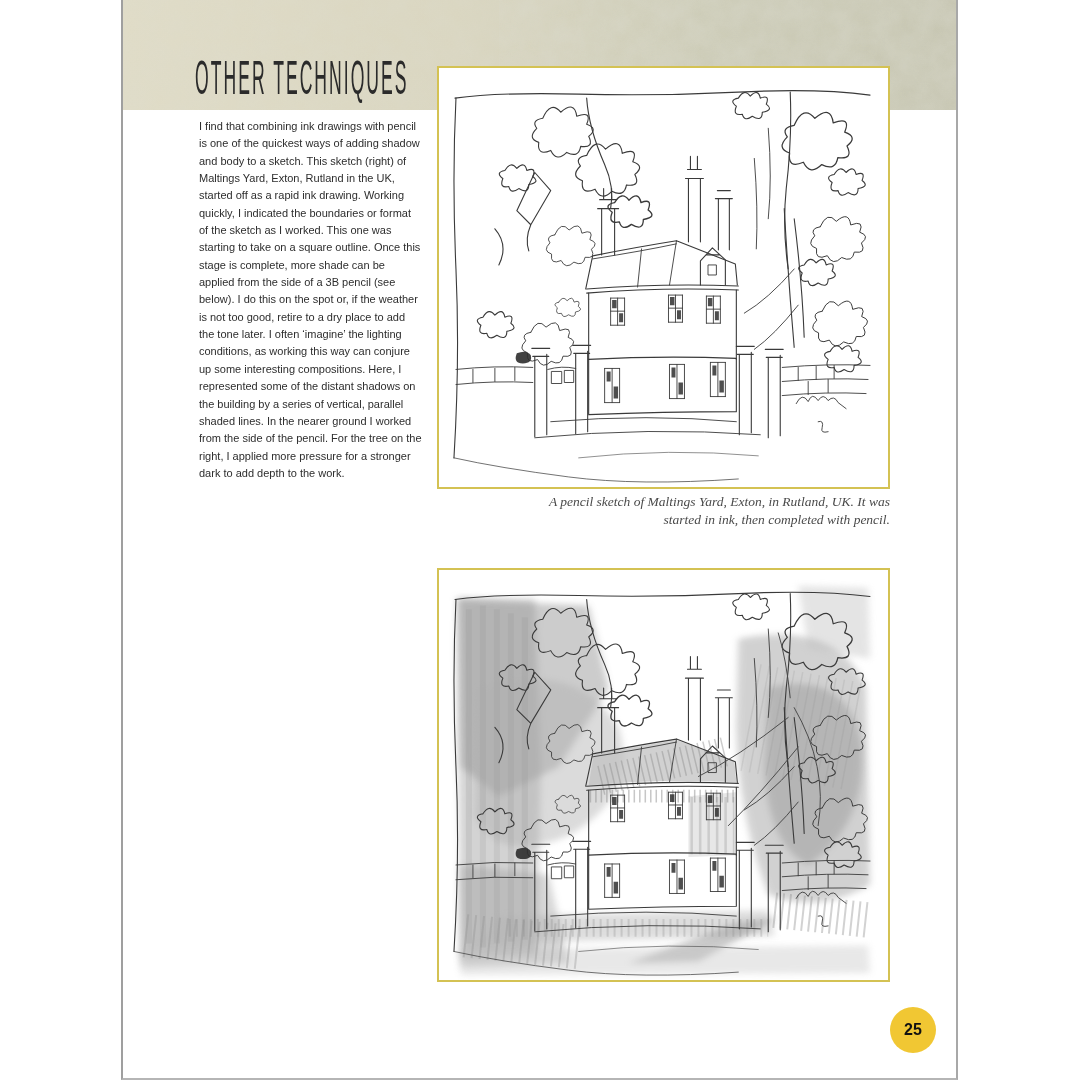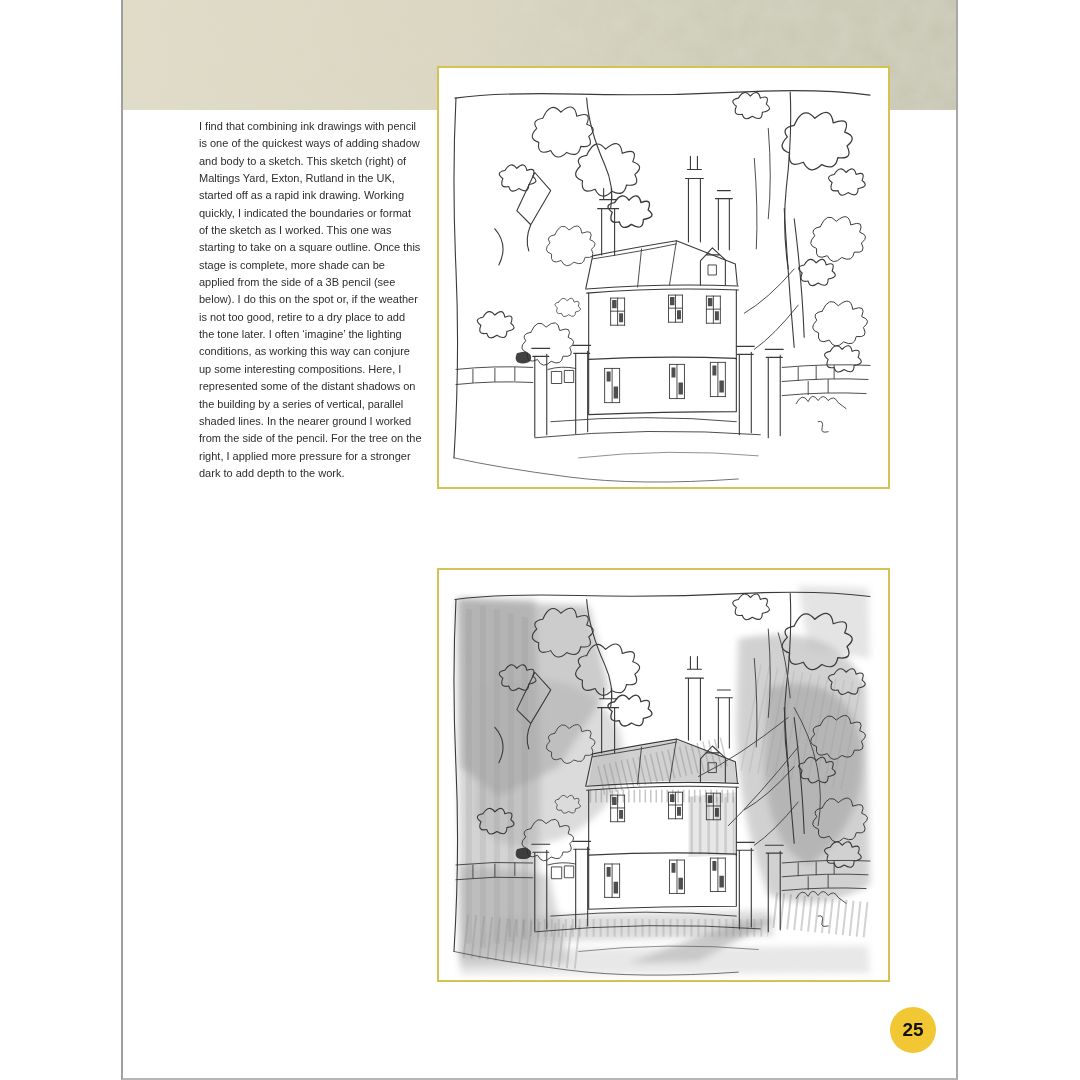--- a/index.html
+++ b/index.html
@@ -22,21 +22,21 @@
   .figure{position:absolute;background:#ffffff;border:2px solid #D4C253;box-sizing:border-box;}
   .figure-1{left:314px;top:66px;width:453px;height:423px;}
   .figure-2{left:314px;top:568px;width:453px;height:414px;}
   .figure svg{display:block;width:100%;height:100%;}
   .caption{position:absolute;left:314px;top:493px;width:453px;text-align:right;
         font-family:"Liberation Serif",serif;font-style:italic;font-size:13.5px;line-height:17.5px;
         color:#4a4a4a;white-space:pre-line;}
   
   .pagenum{position:absolute;left:767px;top:1007px;width:46px;height:46px;border-radius:50%;
         background:#F1C733;display:flex;align-items:center;justify-content:center;
-        font-size:19px;font-weight:700;color:#111111;}
+        font-size:16px;font-weight:700;color:#111111;}
   .hidden-defs{position:absolute;width:0;height:0;overflow:hidden;}
 </style>
 </head>
 <body>
 
 <div class="canvas">
 
   <svg class="hidden-defs" aria-hidden="true">
     <defs>
       <filter id="softblur" x="-20%" y="-20%" width="140%" height="140%">
@@ -132,30 +132,35 @@
     </defs>
   </svg>
 
   <div class="page">
 
     <div class="band">
       <svg viewBox="0 0 837 110" preserveAspectRatio="none">
         <rect x="0" y="0" width="837" height="110" filter="url(#mottle)" opacity="0.35"></rect>
         <rect x="420" y="0" width="417" height="110" filter="url(#mottle)" opacity="0.3"></rect>
       </svg>
+      <div class="title-wrap">
+        <span class="title-text">OTHER TECHNIQUES</span>
+      </div>
     </div>
 
     <div class="copy">I find that combining ink drawings with pencil is one of the quickest ways of adding shadow and body to a sketch. This sketch (right) of Maltings Yard, Exton, Rutland in the UK, started off as a rapid ink drawing. Working quickly, I indicated the boundaries or format of the sketch as I worked. This one was starting to take on a square outline. Once this stage is complete, more shade can be applied from the side of a 3B pencil (see below). I do this on the spot or, if the weather is not too good, retire to a dry place to add the tone later. I often ‘imagine’ the lighting conditions, as working this way can conjure up some interesting compositions. Here, I represented some of the distant shadows on the building by a series of vertical, parallel shaded lines. In the nearer ground I worked from the side of the pencil. For the tree on the right, I applied more pressure for a stronger dark to add depth to the work.</div>
 
     <div class="figure figure-1">
       <svg viewBox="0 0 450 417" preserveAspectRatio="none">
         <use href="#sketch-ink"></use>
       </svg>
     </div>
 
+    <div class="caption">A pencil sketch of Maltings Yard, Exton, in Rutland, UK. It was
+started in ink, then completed with pencil.</div>
 
     <div class="figure figure-2">
       <svg viewBox="0 0 450 417" preserveAspectRatio="none">
 
         <g stroke="none">
           <path d="M18 28 L96 30 L102 200 L98 392 L22 396 Z" fill="#a8a8a8" opacity="0.5" filter="url(#softblur)"></path>
           <path d="M20 30 L150 36 L170 120 L120 200 L60 230 L22 200 Z" fill="#8f8f8f" opacity="0.45" filter="url(#softblur)"></path>
           <path d="M40 120 Q140 90 180 160 Q200 230 130 270 Q60 300 36 250 Z" fill="#b0b0b0" opacity="0.45" filter="url(#softblur)"></path>
           <path d="M20 300 L110 310 L130 400 L22 404 Z" fill="#9d9d9d" opacity="0.4" filter="url(#softblur)"></path>
           <path d="M300 70 Q400 50 428 120 L432 320 Q380 350 330 330 Q300 250 298 160 Z" fill="#a5a5a5" opacity="0.5" filter="url(#softblur)"></path>

